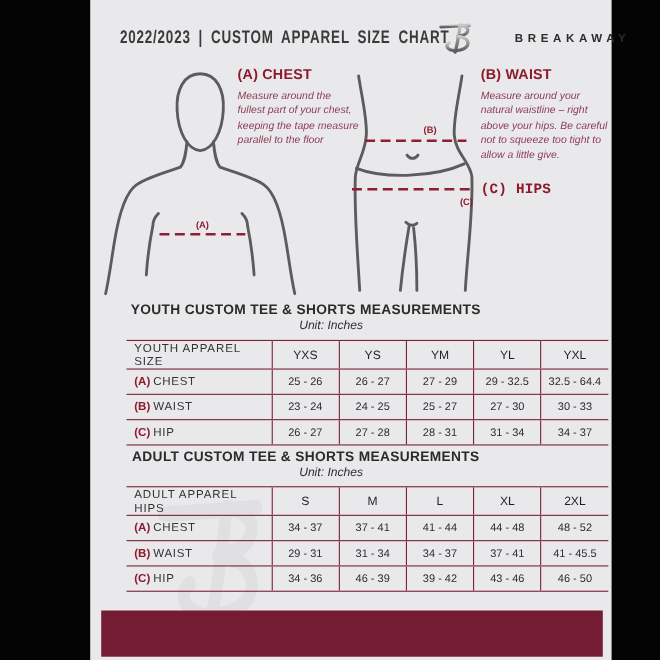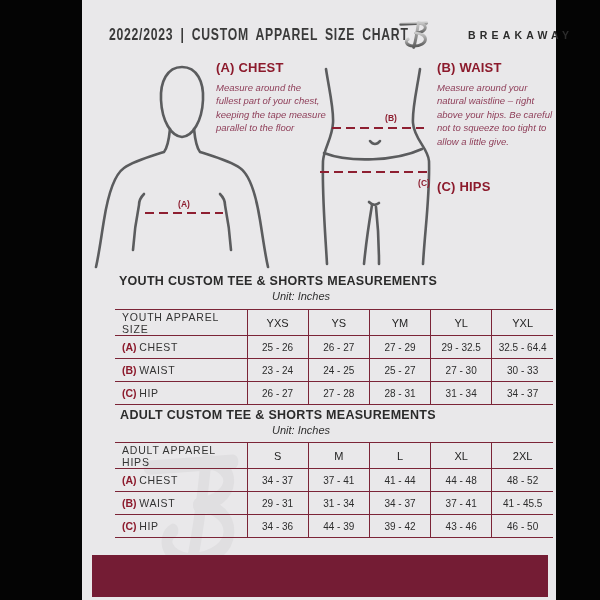--- a/index.html
+++ b/index.html
@@ -23,21 +23,21 @@
   .body-line{fill:none;stroke:#5b5c5e;stroke-width:2.6;stroke-linecap:round;}
   .dash{fill:none;stroke:#8e1f31;stroke-width:2.2;stroke-dasharray:9 5;}
   .mlabel{font-family:"Liberation Sans",sans-serif;font-size:8.5px;font-weight:bold;
     fill:#8e1f31;text-anchor:middle;}
   .guide{position:absolute;}
   .guide h3{margin:0 0 6px 0;font-size:13px;font-weight:bold;color:#8c1a2c;letter-spacing:.2px;}
   .guide p{margin:0;font-size:9.5px;font-style:italic;line-height:1.42;color:#8e3d58;
     white-space:pre-line;}
   #guide-chest{left:134px;top:5px;width:112px;}
   #guide-waist{left:355px;top:5px;width:116px;}
-  #guide-hips{left:355px;top:124px;width:120px;}
+  #guide-hips{left:355px;top:109px;width:120px;font-family:Liberation Mono, monospace;}
 
   
   .section-title{position:absolute;left:0;width:392px;text-align:center;font-weight:bold;
     font-size:12.5px;color:#2b2b2b;letter-spacing:.3px;}
   .section-unit{position:absolute;left:0;width:438px;text-align:center;font-style:italic;
     font-size:11px;color:#2f2f2f;}
   #youth-title{top:274px;} #youth-unit{top:290px;}
   #adult-title{top:408px;} #adult-unit{top:424px;}
 
   
@@ -228,21 +228,21 @@
         <td class="v">34 - 37</td>
         <td class="v">37 - 41</td>
         <td class="v">41 - 45.5</td>
       </tr>
       <tr>
         <td class="lbl">
           <span class="key">(C)</span>
           <span class="rl">HIP</span>
         </td>
         <td class="v">34 - 36</td>
-        <td class="v">44 - 39</td>
+        <td class="v">46 - 39</td>
         <td class="v">39 - 42</td>
         <td class="v">43 - 46</td>
         <td class="v">46 - 50</td>
       </tr>
     </tbody>
   </table>
 
   <div class="footer-bar"></div>
 </div>
 

